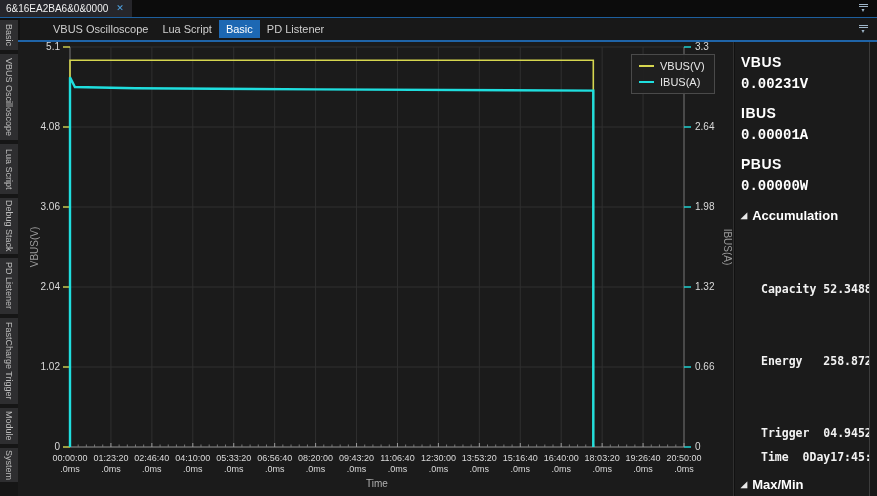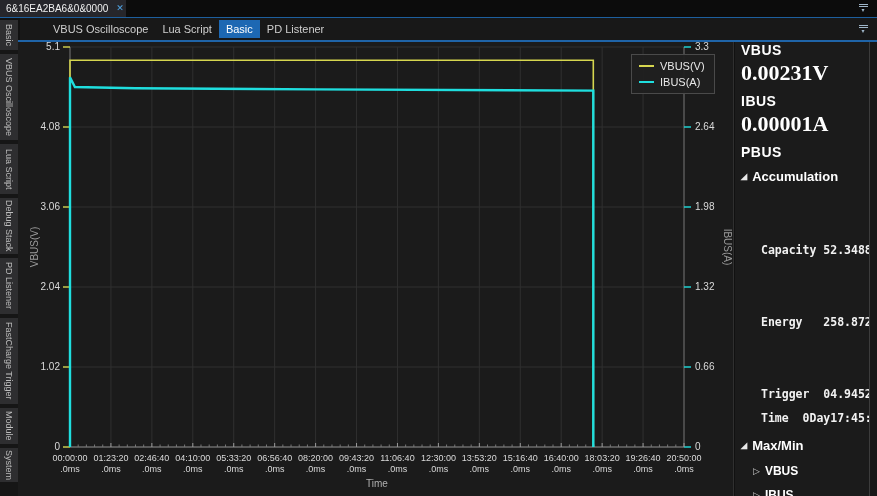--- a/index.html
+++ b/index.html
@@ -1,21 +1,21 @@
 <!DOCTYPE html>
 <html><head>
 <meta charset="utf-8">
 <style>
   * { margin:0; padding:0; box-sizing:border-box; }
   html,body { width:877px; height:496px; overflow:hidden; background:#111; }
   body { font-family:"Liberation Sans", sans-serif; position:relative; color:#ddd; }
 
   
   .titlebar { position:absolute; left:0; top:0; width:877px; height:17px; background:#0c0c0c; display:flex; align-items:stretch; }
-  .doc-tab { display:flex; align-items:center; gap:8px; padding:0 2px 0 6px; background:#26262b; color:#f0f0f0; font-size:10px; white-space:nowrap; }
+  .doc-tab { display:flex; align-items:center; gap:8px; padding:0 8px 0 6px; background:#26262b; color:#f0f0f0; font-size:10px; white-space:nowrap; }
   .doc-tab .close { color:#4fa3e3; font-size:9px; line-height:1; cursor:pointer; }
   .accent-line-1 { position:absolute; left:0; top:17px; width:877px; height:1px; background:#1d5f9e; }
 
   
   .viewtabs { position:absolute; left:20px; top:18px; width:857px; height:22px; background:#181818; display:flex; align-items:center; }
   .viewtabs .spacer { width:26px; }
   .vtab { padding:3px 7px; font-size:11px; color:#cfcfcf; white-space:nowrap; cursor:pointer; }
   .vtab.active { background:#1d68b3; color:#fff; }
   .accent-line-2 { position:absolute; left:18px; top:40px; width:859px; height:2px; background:#1f64a8; }
 
@@ -28,24 +28,24 @@
   .sidebar { position:absolute; left:0; top:20px; width:18px; height:476px; background:#161616; display:flex; flex-direction:column; gap:4px; }
   .side-item { writing-mode:vertical-rl; text-orientation:mixed; background:#2e2e30; color:#bdbdbd; font-size:9px; display:flex; align-items:center; justify-content:center; cursor:pointer; width:18px; }
 
   
   .chart-wrap { position:absolute; left:18px; top:42px; width:716px; height:454px; background:#1b1b1b; border-right:1px solid #303030; }
   .legend { position:absolute; left:613px; top:12px; background:rgba(32,32,32,.95); border:1px solid #4a4a4a; padding:5px 9px 5px 7px; display:flex; flex-direction:column; gap:4px; }
   .legend-row { display:flex; align-items:center; gap:6px; font-size:11px; color:#e8e8e8; white-space:nowrap; cursor:pointer; }
   .legend-dash { display:inline-block; width:15px; height:2px; }
 
   
-  .panel { position:absolute; left:735px; top:42px; width:134px; height:454px; background:#1b1b1b; overflow:hidden; padding:0 0 0 6px; }
+  .panel { position:absolute; left:735px; top:42px; width:134px; height:454px; background:#1b1b1b; overflow:hidden; padding:12px 0 0 6px; }
   .meter { margin-bottom:7px; }
   .meter-label { font-size:14px; font-weight:bold; color:#fff; letter-spacing:.5px; line-height:17px; }
-  .meter-value { font-family:Liberation Serif, serif; font-size:22px; font-weight:bold; color:#fff; line-height:27px; white-space:nowrap; }
+  .meter-value { font-family:Liberation Mono, monospace; font-size:14px; font-weight:bold; color:#fff; line-height:27px; white-space:nowrap; }
   .section-header { display:flex; align-items:center; gap:5px; font-size:13px; font-weight:bold; color:#fff; margin:8px 0 6px 0; cursor:pointer; }
   .expander { font-size:8px; color:#e8e8e8; line-height:1; }
   .acc-row { font-family:"DejaVu Sans Mono", monospace; font-size:11.5px; font-weight:bold; color:#f2f2f2; line-height:24px; padding-left:20px; white-space:nowrap; }
   .acc-label { display:inline-block; }
   .acc-label.w9 { width:9ch;margin-top:48px; }
   .acc-label.w6 { width:6ch; }
   .tree-item { display:flex; align-items:center; gap:5px; padding-left:12px; line-height:24px; cursor:pointer; }
   .tree-item .tri { font-size:9px; color:#cfcfcf; }
   .tree-item .tlabel { font-size:12px; font-weight:bold; color:#fff; }
 
@@ -266,20 +266,21 @@
   <div class="meter">
     <div class="meter-label">VBUS</div>
     <div class="meter-value">0.00231V</div>
   </div>
   <div class="meter">
     <div class="meter-label">IBUS</div>
     <div class="meter-value">0.00001A</div>
   </div>
   <div class="meter">
     <div class="meter-label">PBUS</div>
+    <div class="meter-value">0.00000W</div>
   </div>
 
   <div class="section-header">
     <span class="expander">◢</span>
     <span>Accumulation</span>
   </div>
   <div class="acc-row">
     <span class="acc-label w9">Capacity</span><span>52.3488Ah</span>
   </div>
   <div class="acc-row">

